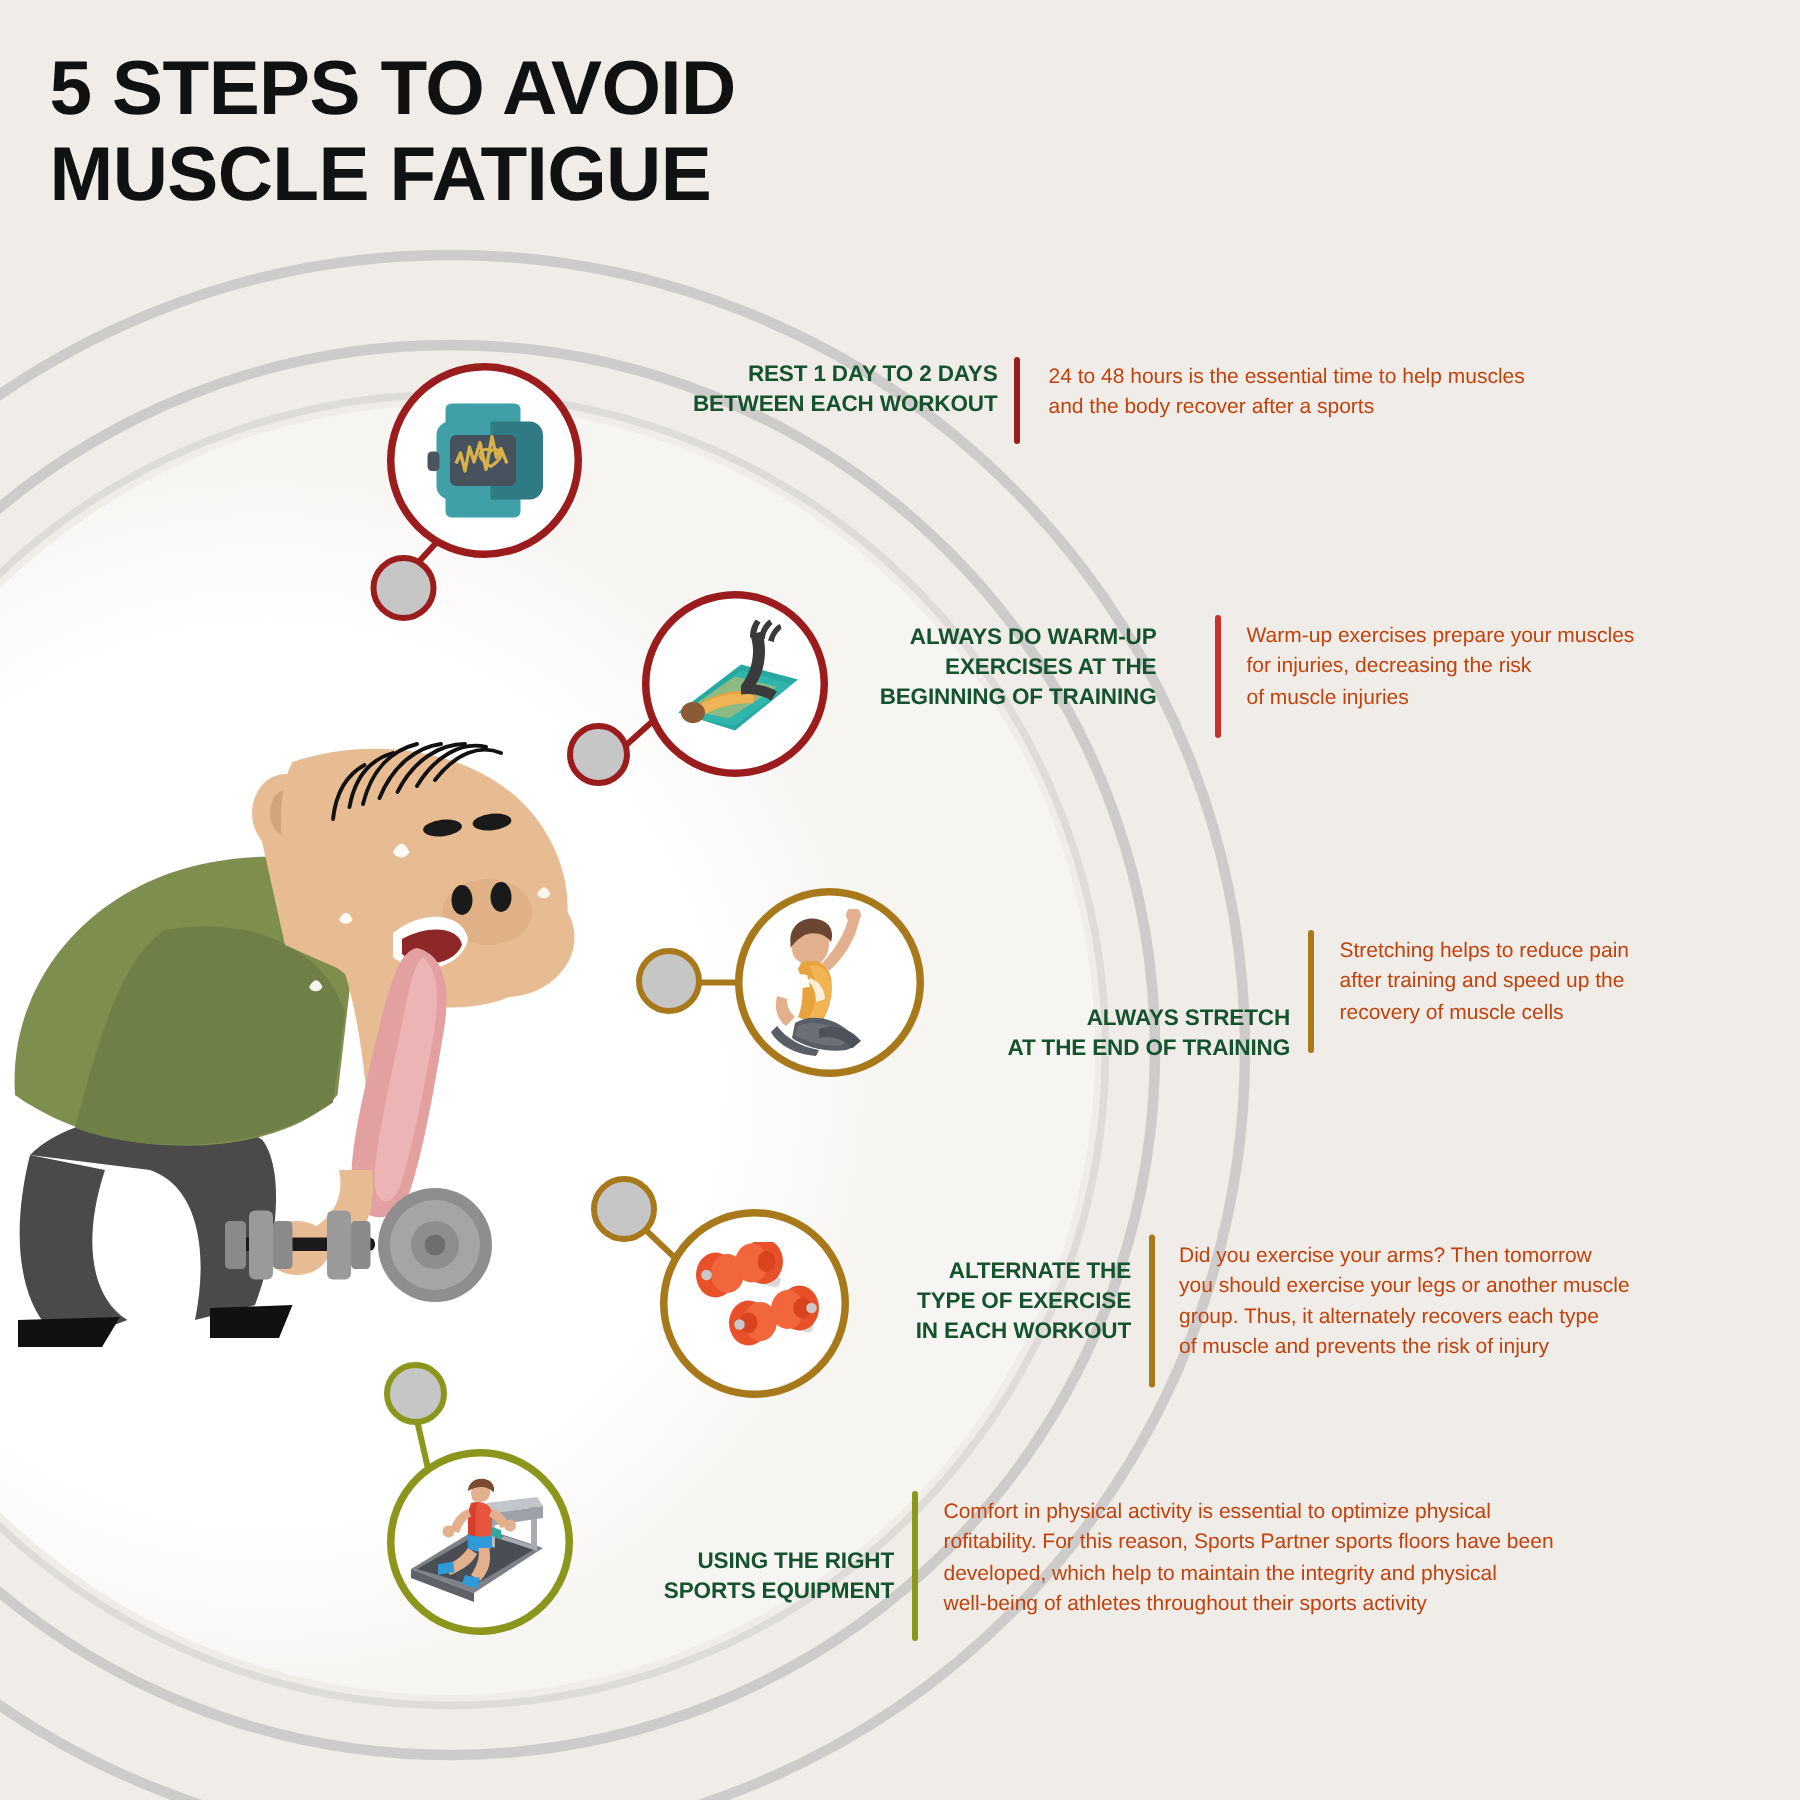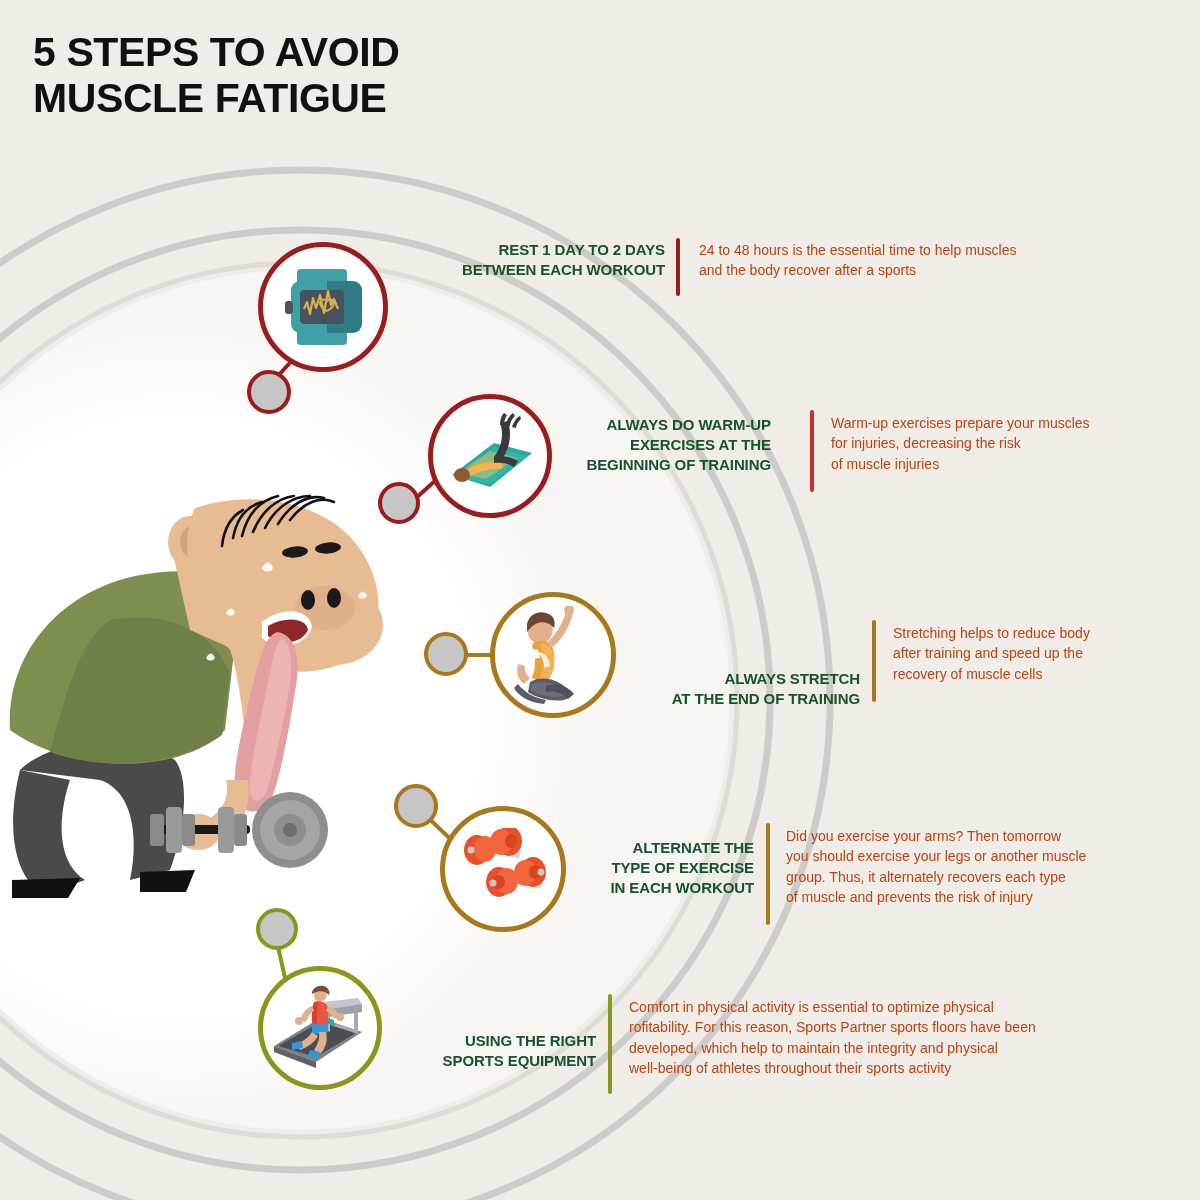--- a/index.html
+++ b/index.html
@@ -16,21 +16,21 @@
   }
 
   
   #bg-art { position: absolute; inset: 0; width: 1200px; height: 1200px; }
 
   
   #title {
     position: absolute;
     left: 33px; top: 30px;
     width: 700px;
-    font-size: 41px;
+    font-size: 51px;
     font-weight: 800;
     letter-spacing: -0.4px;
     line-height: 1.12;
     color: #111111;
     text-transform: uppercase;
     font-family: "Liberation Sans", sans-serif;
   }
   #title .l { display: block; }
 
   
@@ -273,21 +273,21 @@
     </div>
 
     <div class="heading right" style="left:620px; top:636px; width:240px;margin-top:33px;">
       <span>ALWAYS STRETCH</span><br>
       <span>AT THE END OF TRAINING</span>
     </div>
 
     <div class="rule" style="left:872px; top:620px; height:82px; background:#A8791B;"></div>
 
     <div class="desc" style="left:893px; top:623px; width:300px;">
-      <span>Stretching helps to reduce body</span><br>
+      <span>Stretching helps to reduce pain</span><br>
       <span>after training and speed up the</span><br>
       <span>recovery of muscle cells</span>
     </div>
   </div>
 
   <div class="step">
     <svg class="connector" style="left:418px; top:808px; width:70px; height:60px;" viewBox="0 0 70 60">
       <line x1="4" y1="4" x2="44" y2="42" stroke="#A8791B" stroke-width="4"></line>
     </svg>
 

